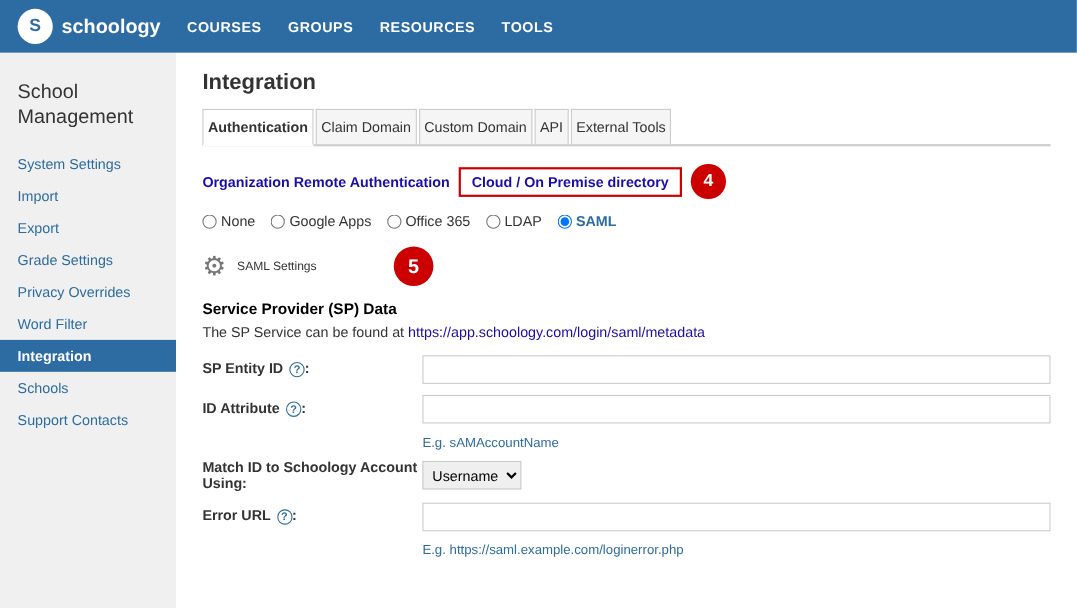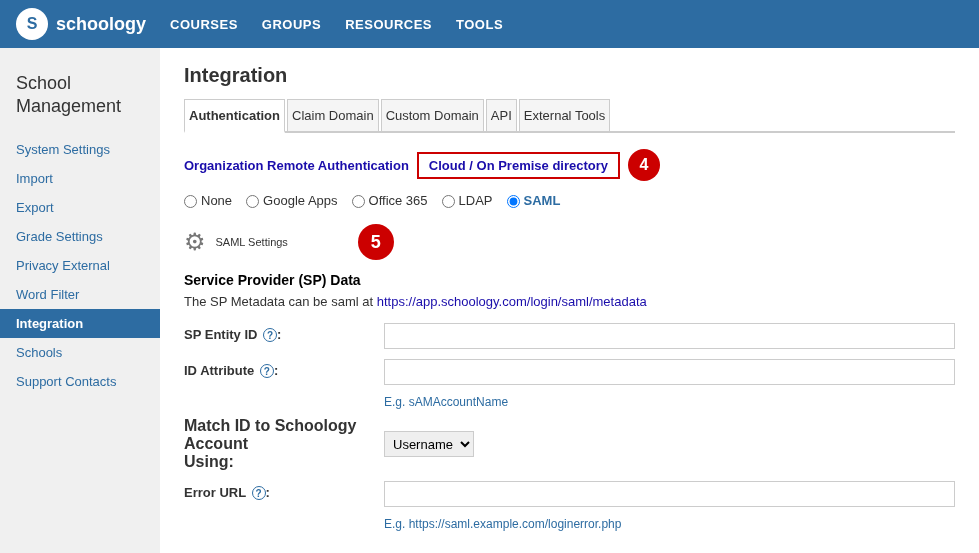--- a/index.html
+++ b/index.html
@@ -228,21 +228,21 @@
     }
 
     .match-row {
       display: flex;
       align-items: center;
       margin-bottom: 10px;
     }
     .match-label {
       width: 200px;
       font-weight: bold;
-      font-size: 16px;
+      font-size: 13px;
       color: #333;
       flex-shrink: 0;
     }
     select.form-select {
       height: 26px;
       border: 1px solid #ccc;
       font-size: 13px;
       padding: 0 4px;
     }
 
@@ -276,21 +276,21 @@
 </nav>
 
 <div class="layout">
 
   <aside class="sidebar">
     <div class="sidebar-title">School<br>Management</div>
     <a class="sidebar-item" href="#">System Settings</a>
     <a class="sidebar-item" href="#">Import</a>
     <a class="sidebar-item" href="#">Export</a>
     <a class="sidebar-item" href="#">Grade Settings</a>
-    <a class="sidebar-item" href="#">Privacy External</a>
+    <a class="sidebar-item" href="#">Privacy Overrides</a>
     <a class="sidebar-item" href="#">Word Filter</a>
     <a class="sidebar-item active" href="#">Integration</a>
     <a class="sidebar-item" href="#">Schools</a>
     <a class="sidebar-item" href="#">Support Contacts</a>
   </aside>
 
   <main class="main">
     <div class="page-title">Integration</div>
 
     <div class="tabs">
@@ -331,21 +331,21 @@
     </div>
 
     <div class="saml-section">
       <span class="gear-icon">⚙</span>
       <span class="saml-title">SAML Settings</span>
       <div class="circle-badge-5">5</div>
     </div>
 
     <div class="sp-title">Service Provider (SP) Data</div>
     <div class="sp-meta">
-      <span>The SP Metadata can be saml at</span>
+      <span>The SP Service can be found at</span>
       <a href="#">https://app.schoology.com/login/saml/metadata</a>
     </div>
 
     <div class="form-row">
       <div class="form-label">
         SP Entity ID <span class="question-mark">?</span>:
       </div>
       <input class="form-input" type="text" style="">
     </div>
 

